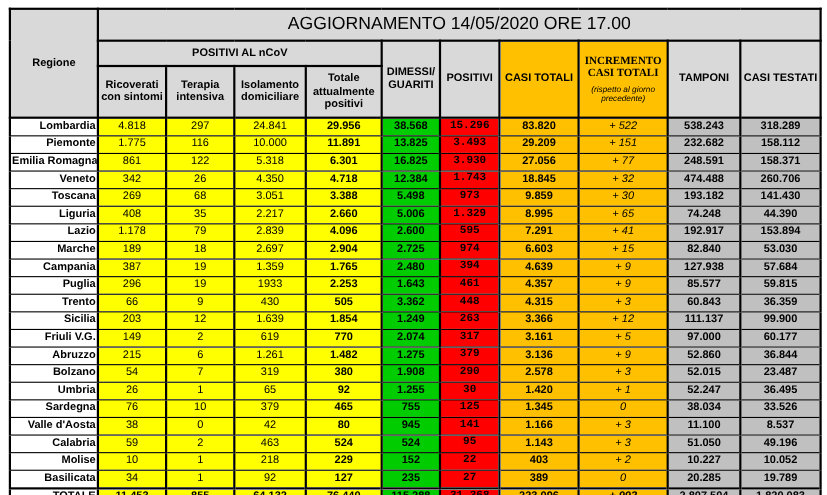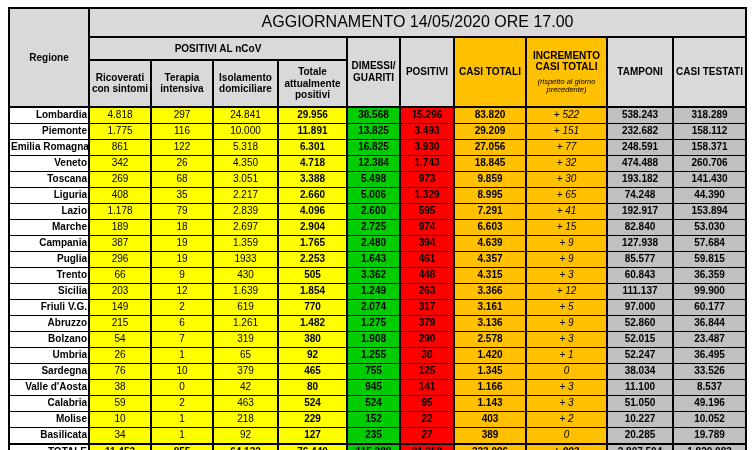--- a/index.html
+++ b/index.html
@@ -15,21 +15,21 @@
   .group-hdr{height:21px;font-size:10px;font-weight:bold;}
   .sub-hdr{height:44px;font-size:10px;font-weight:bold;}
   .hdr-tall{font-size:10px;font-weight:bold;white-space:pre-line;}
   .hdr-orange{background:var(--orange);}
   .hdr-note{display:block;font-size:7.5px;font-style:italic;font-weight:normal;line-height:1.1;margin-top:5px;}
   tbody td{height:15px;white-space:nowrap;}
   .c-region{background:#ffffff;font-weight:bold;text-align:right;}
   .c-yellow{background:var(--yellow);font-weight:normal;}
   .c-yellow-b{background:var(--yellow);font-weight:bold;}
   .c-green{background:var(--green);font-weight:bold;}
-  .c-red{background:var(--red);font-weight:bold;}
+  .c-red{background:var(--red);font-weight:bold;font-family:Liberation Mono, monospace;}
   .c-orange{background:var(--orange);font-weight:bold;}
   .c-orange-i{background:var(--orange);font-style:italic;font-weight:normal;}
   .c-gray{background:var(--gray_cells);font-weight:bold;margin-left:40px;}
   tr.totale td{font-weight:bold;border-top-width:2px;font-size:10px;}
 </style>
 </head>
 <body>
 
 <div class="sheet">
   <table>
@@ -51,21 +51,21 @@
         <th rowspan="3" class="hdr-tall">Regione</th>
         <th colspan="10" class="banner">AGGIORNAMENTO 14/05/2020 ORE 17.00</th>
       </tr>
       <tr>
         <th colspan="4" class="group-hdr">POSITIVI AL nCoV</th>
         <th rowspan="2" class="hdr-tall">DIMESSI/
 GUARITI</th>
         <th rowspan="2" class="hdr-tall">POSITIVI</th>
         <th rowspan="2" class="hdr-tall hdr-orange">CASI TOTALI</th>
         <th rowspan="2" class="hdr-tall hdr-orange">
-          <span style="white-space:pre-line;">INCREMENTO
+          <span style="white-space:pre-line;font-family:Liberation Serif, serif;">INCREMENTO
 CASI  TOTALI</span>
           <span class="hdr-note">(rispetto al giorno precedente)</span>
         </th>
         <th rowspan="2" class="hdr-tall">TAMPONI</th>
         <th rowspan="2" class="hdr-tall">CASI TESTATI</th>
       </tr>
       <tr>
         <th class="sub-hdr">Ricoverati con sintomi</th>
         <th class="sub-hdr">Terapia intensiva</th>
         <th class="sub-hdr">Isolamento domiciliare</th>

